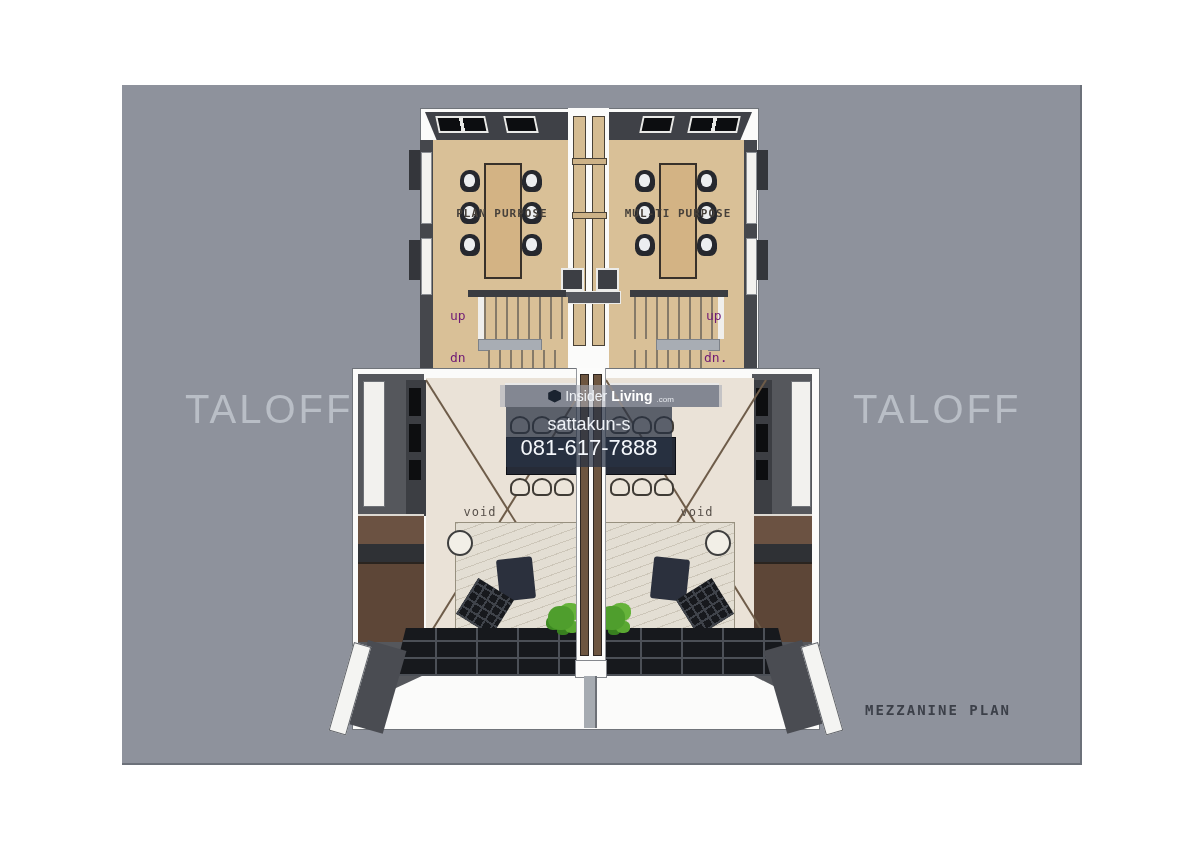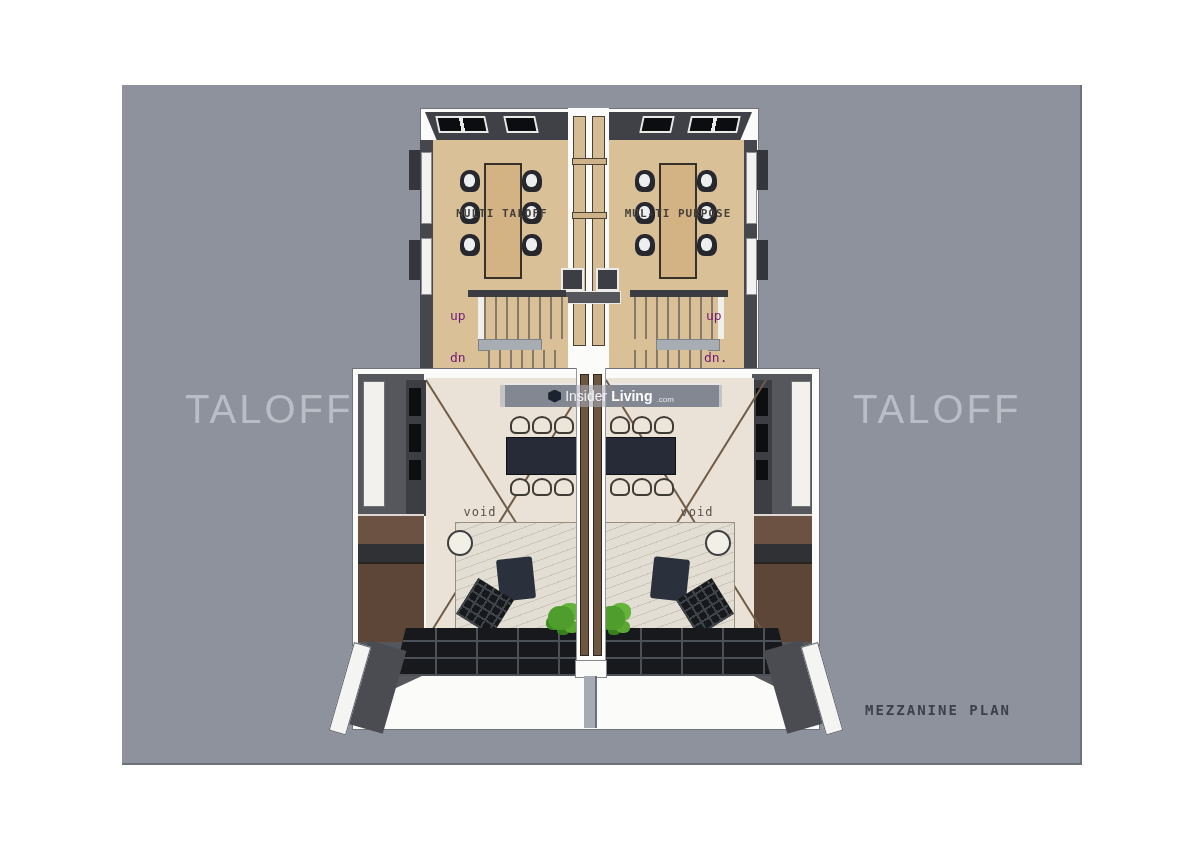--- a/index.html
+++ b/index.html
@@ -166,21 +166,21 @@
   <div class="abs chair-u" style="left:697px;top:170px;">
       <i></i>
     </div>
   <div class="abs chair-u" style="left:697px;top:202px;">
       <i></i>
     </div>
   <div class="abs chair-u" style="left:697px;top:234px;">
       <i></i>
     </div>
 
-  <div class="abs room-label" style="left:437px;top:207px;">MULTI TALOFF</div>
+  <div class="abs room-label" style="left:437px;top:207px;">PLAN PURPOSE</div>
   <div class="abs room-label" style="left:613px;top:207px;">MUL-TI PURPOSE</div>
 
   <div class="abs rail" style="left:468px;"></div>
   <div class="abs run" style="left:478px;top:297px;width:84px;height:42px;border-left:6px solid #f0efec;"></div>
   <div class="abs landing" style="left:478px;"></div>
   <div class="abs run" style="left:488px;top:350px;width:74px;height:25px;"></div>
   <div class="abs stair-lbl" style="left:450px;top:308px;">up</div>
   <div class="abs stair-lbl" style="left:450px;top:350px;">dn</div>
 
   <div class="abs rail" style="left:630px;"></div>
@@ -269,15 +269,19 @@
 
   <div class="abs taloff" style="left:185px;">TALOFF</div>
   <div class="abs taloff" style="left:853px;">TALOFF</div>
 
   <div class="abs wm-band">
     <span class="wm-logo"></span>
     <span class="wm-first">Insider</span>
       <span class="wm-second">Living</span>
       <span class="wm-tld">.com</span>
   </div>
+  <div class="abs wm-box">
+    <div class="wm-user">sattakun-s</div>
+    <div class="wm-phone">081-617-7888</div>
+  </div>
 
   <div class="abs caption">MEZZANINE PLAN</div>
 </div>
 
 </body></html>

